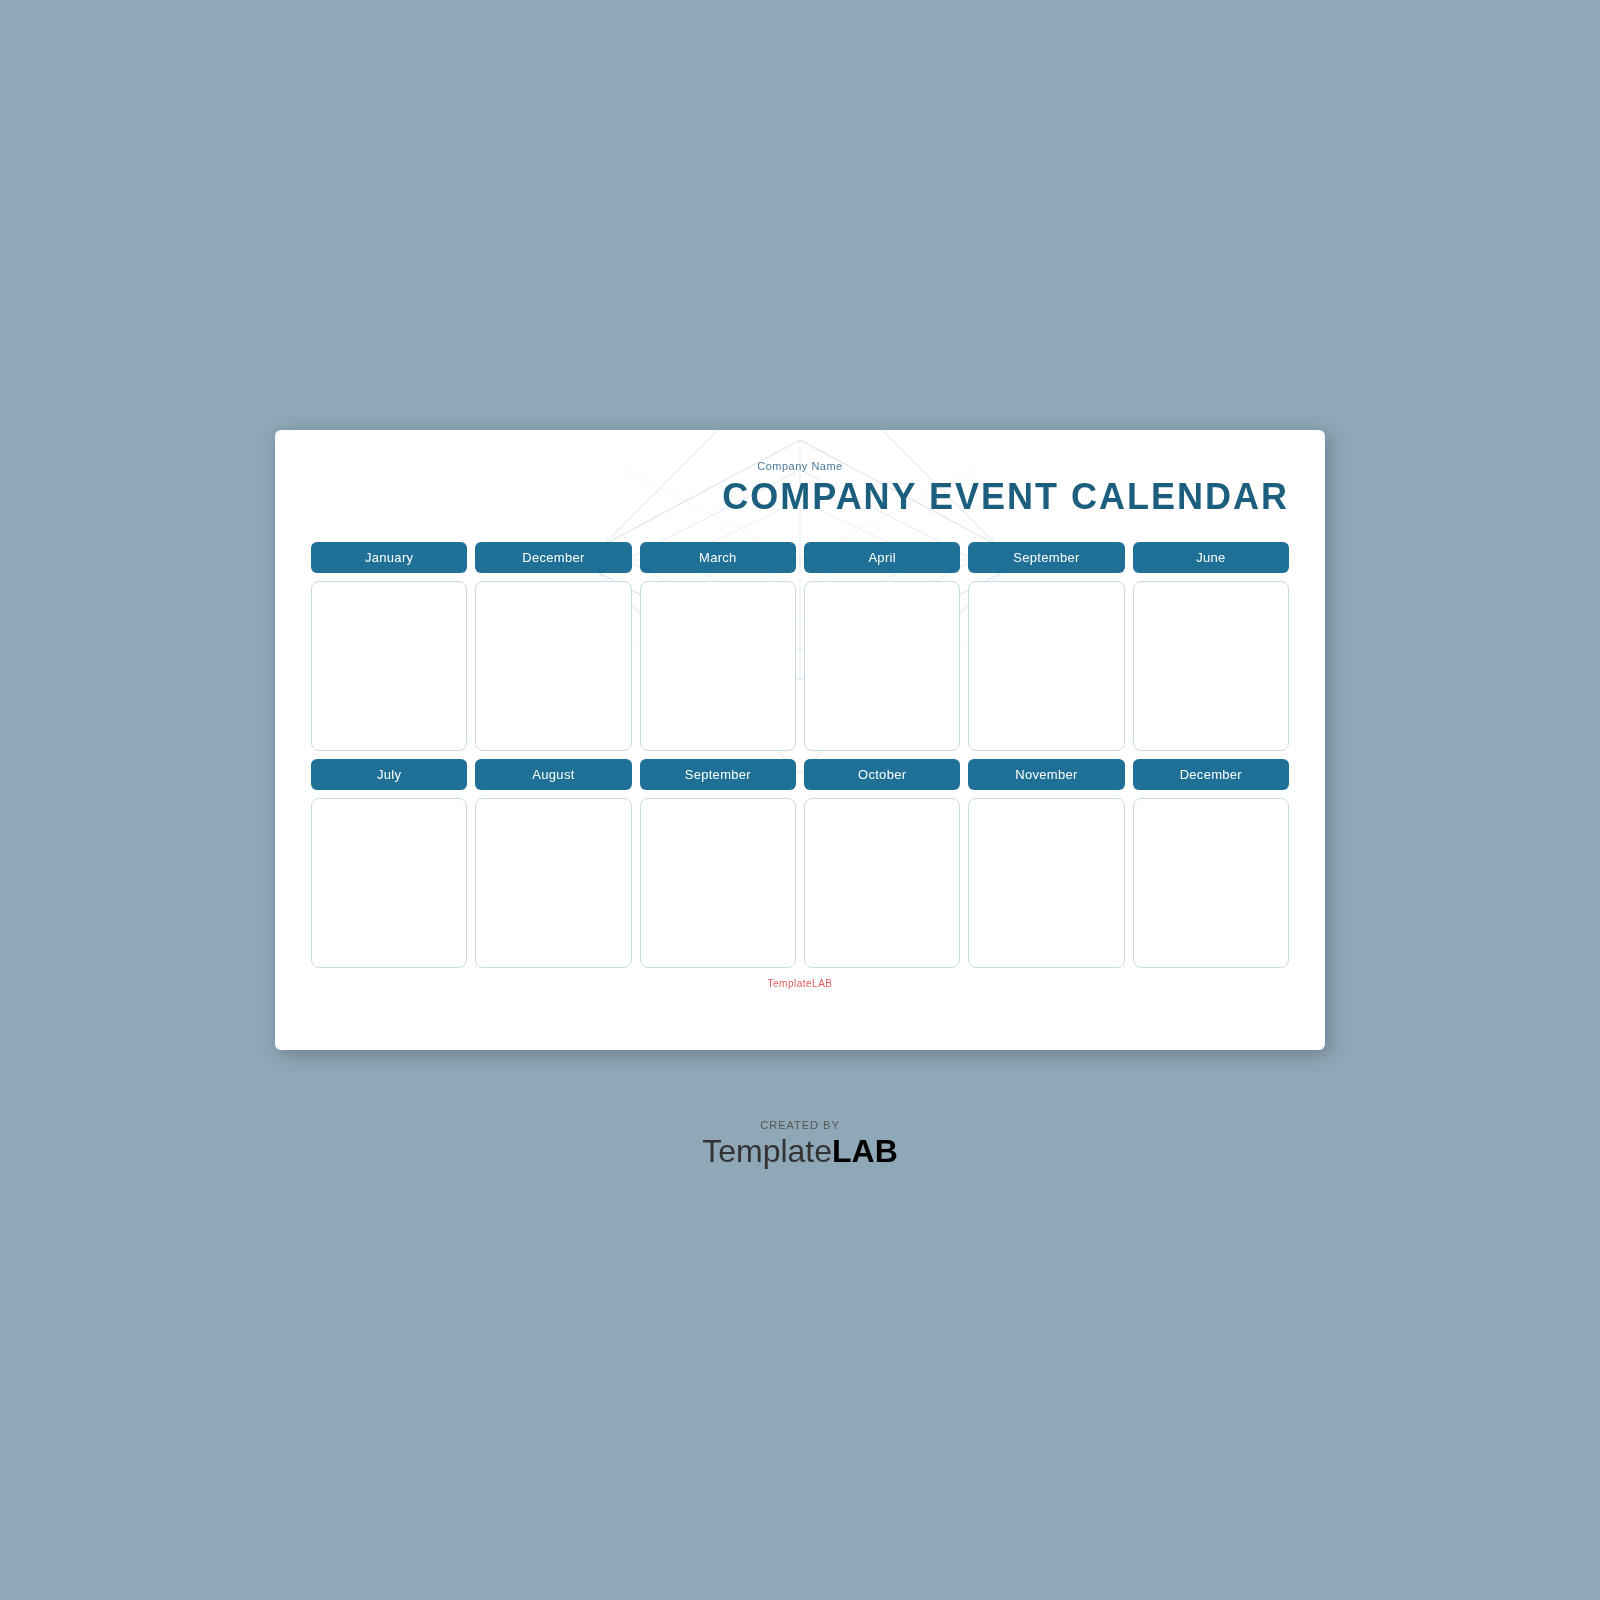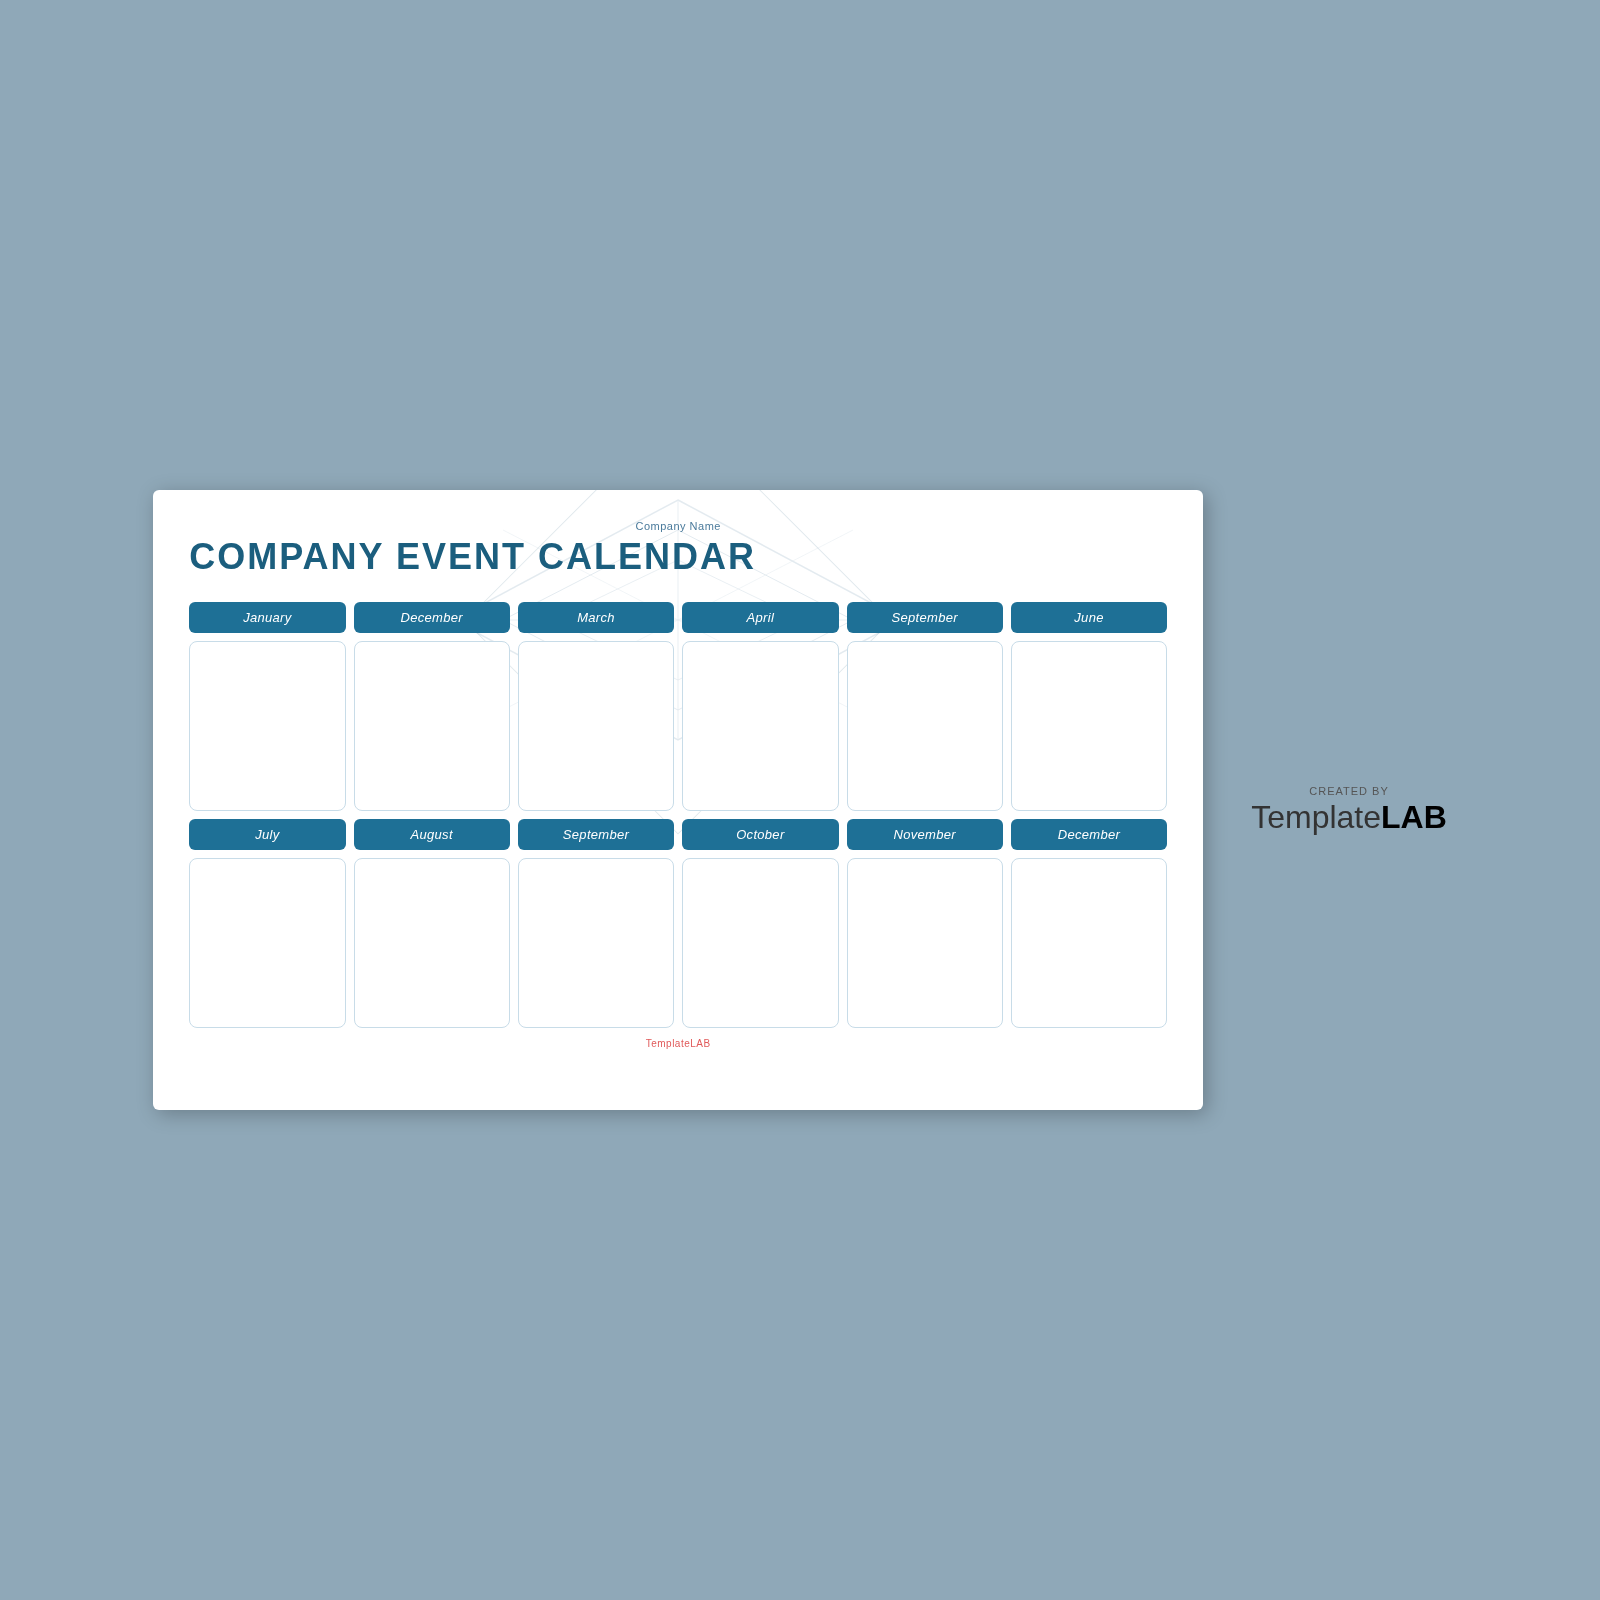--- a/index.html
+++ b/index.html
@@ -14,21 +14,21 @@
       background-color: #8fa8b8;
       display: flex;
       flex-direction: column;
       align-items: center;
       justify-content: center;
       font-family: Arial, sans-serif;
     }
 
     .page-wrapper {
       display: flex;
-      flex-direction: row;
+      flex-direction: column;
       align-items: center;
       justify-content: center;
       width: 100%;
       height: 100%;
       gap: 48px;
     }
 
     .calendar-card {
       background: white;
       width: 1050px;
@@ -69,38 +69,37 @@
       text-align: center;
       font-size: 11px;
       color: #4a7a9b;
       letter-spacing: 0.5px;
       margin-bottom: 4px;
       position: relative;
       z-index: 1;
     }
 
     .calendar-title {
-      text-align: left;
+      text-align: right;
       font-size: 36px;
       font-weight: 900;
       color: #1b5e7e;
       letter-spacing: 2px;
       text-transform: uppercase;
       margin-bottom: 24px;
       position: relative;
       z-index: 1;
     }
 
     .months-grid {
       display: grid;
       grid-template-columns: repeat(6, 1fr);
       gap: 8px;
       position: relative;
       z-index: 1;
-      font-style: italic;
     }
 
     .month-header {
       background-color: #1e7096;
       color: white;
       text-align: center;
       padding: 8px 4px;
       border-radius: 6px;
       font-size: 13px;
       font-weight: 500;

